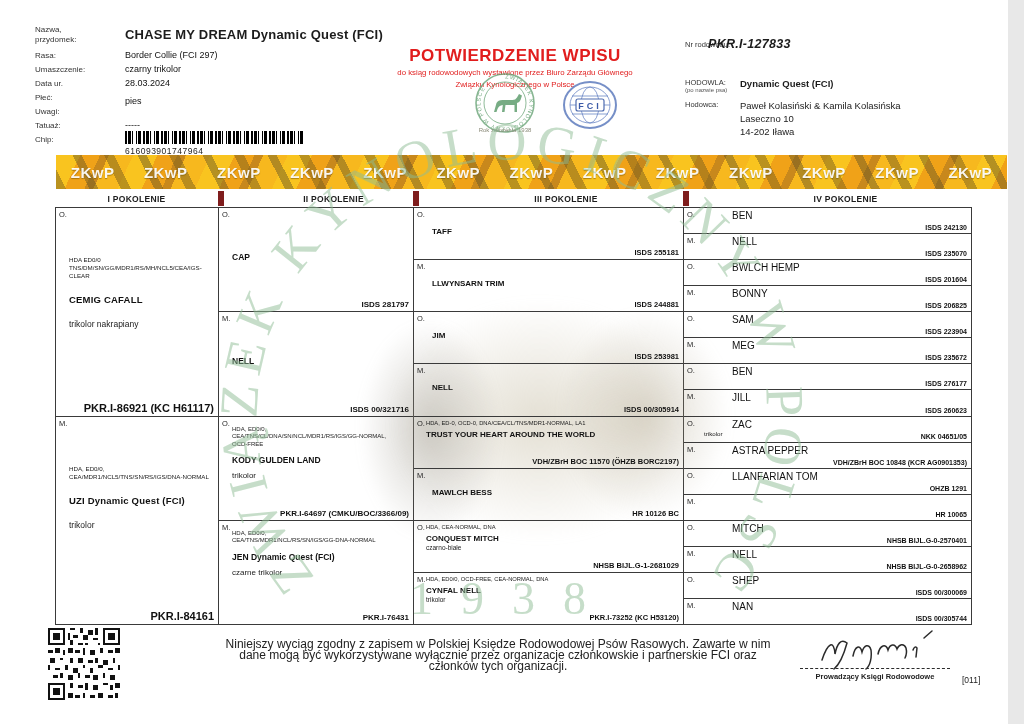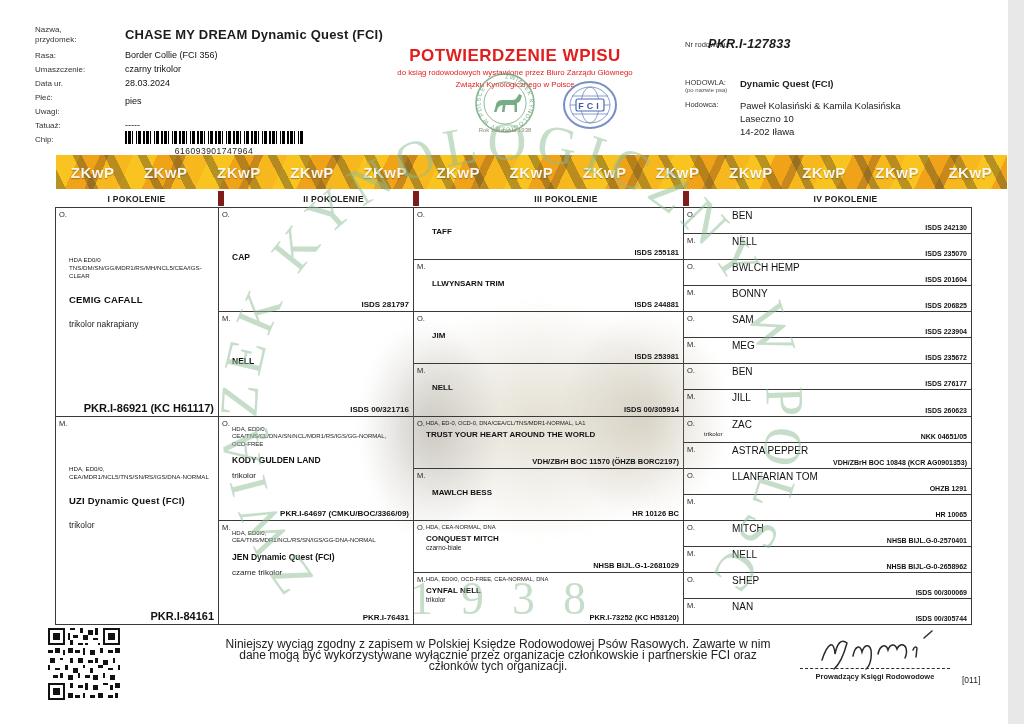--- a/index.html
+++ b/index.html
@@ -4,21 +4,21 @@
 <style>
   html,body{margin:0;padding:0;background:#e8e8e8;}
   .page{position:relative;width:1008px;height:724px;background:#ffffff;overflow:hidden;
         font-family:"Liberation Sans",sans-serif;color:#1c1c1c;}
   
   .hl-label{position:absolute;left:35px;font-size:8px;color:#333;white-space:pre-line;line-height:9.5px;}
   .hl-value{position:absolute;left:125px;font-size:9px;color:#111;}
   .doc-title{position:absolute;left:125px;top:27px;font-size:13px;font-weight:bold;letter-spacing:.2px;}
   .barcode{position:absolute;left:125px;top:131px;width:178px;height:13px;
      background:repeating-linear-gradient(90deg,#000 0 1.5px,#fff 1.5px 3px,#000 3px 6px,#fff 6px 7px,#000 7px 8px,#fff 8px 10.5px,#000 10.5px 12px,#fff 12px 13px,#000 13px 16px,#fff 16px 18px);}
-  .chip-num{position:absolute;left:125px;top:146px;width:178px;text-align:center;font-size:8.5px;letter-spacing:.5px;}
+  .chip-num{position:absolute;left:125px;top:146px;width:178px;font-size:8.5px;letter-spacing:.5px;}
   .center-red{position:absolute;left:360px;top:46px;width:310px;text-align:center;color:#e11d1d;}
   .red-title{font-size:17px;font-weight:bold;letter-spacing:.5px;}
   .red-sub{font-size:7.8px;line-height:9.5px;margin-top:2px;}
   .stamp-green{position:absolute;left:474px;top:72px;width:62px;height:62px;}
   .stamp-caption{position:absolute;left:455px;top:127px;width:100px;text-align:center;font-size:6px;color:#8a8a78;}
   .stamp-fci{position:absolute;left:562px;top:80px;width:56px;height:50px;}
   .hr-label{position:absolute;left:685px;font-size:7.5px;color:#333;}
   .hr-sub{position:absolute;left:685px;font-size:6px;color:#555;}
   .hr-value{position:absolute;left:740px;font-size:9.5px;}
   .nr-value{position:absolute;left:708px;top:37px;font-size:12.5px;font-weight:bold;letter-spacing:.3px;font-style:italic;}
@@ -89,21 +89,21 @@
 </head>
 <body>
 
 <div class="page">
 
   <div class="hl-label" style="top:25px">Nazwa,
 przydomek:</div>
   <div class="doc-title">CHASE MY DREAM Dynamic Quest (FCI)</div>
 
   <div class="hl-label" style="top:51px">Rasa:</div>
-  <div class="hl-value" style="top:50px">Border Collie (FCI 356)</div>
+  <div class="hl-value" style="top:50px">Border Collie (FCI 297)</div>
 
   <div class="hl-label" style="top:65px">Umaszczenie:</div>
   <div class="hl-value" style="top:64px">czarny trikolor</div>
 
   <div class="hl-label" style="top:79px">Data ur.</div>
   <div class="hl-value" style="top:78px">28.03.2024</div>
 
   <div class="hl-label" style="top:93px">Płeć:</div>
   <div class="hl-value" style="top:96px">pies</div>
 

